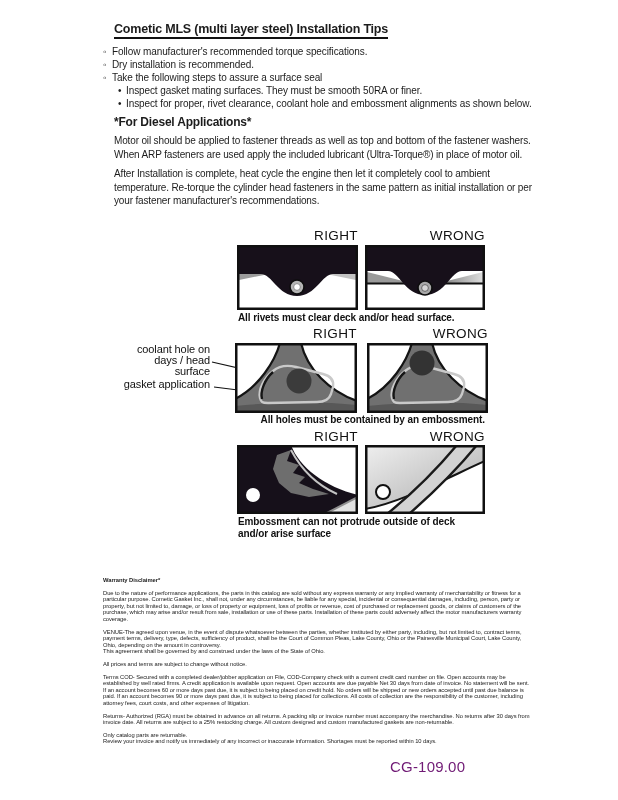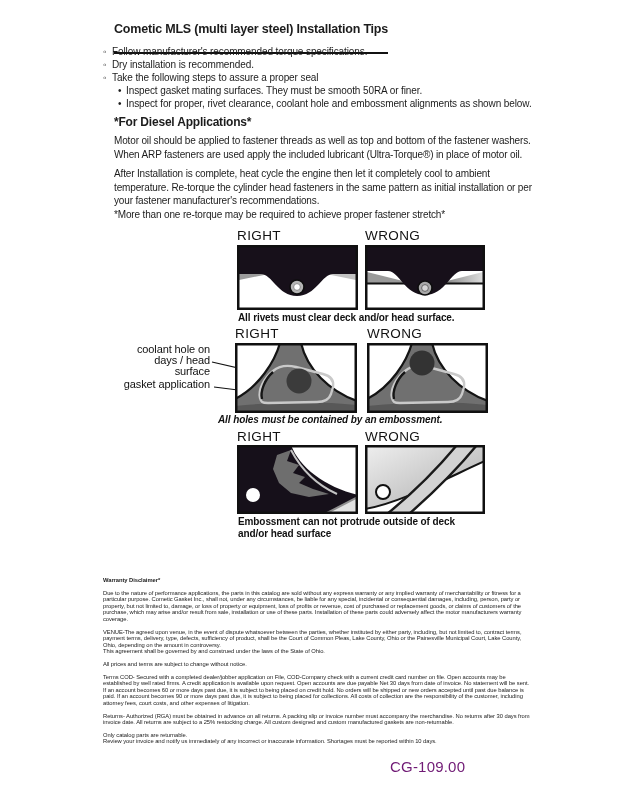--- a/index.html
+++ b/index.html
@@ -1,34 +1,34 @@
 <!DOCTYPE html>
 <html><head>
 <meta charset="utf-8">
 <style>
   html,body { margin:0; padding:0; background:#ffffff; }
   body { width:618px; height:800px; font-family:"Liberation Sans", sans-serif; color:#1c1c1c; }
   .page { position:relative; width:618px; height:800px; background:#fff; overflow:hidden; }
 
   .title { position:absolute; left:114px; top:22px; font-size:12.5px; font-weight:bold;
-           letter-spacing:-0.2px; border-bottom:2px solid #111; padding-bottom:16px; white-space:nowrap; }
+           letter-spacing:-0.2px; border-bottom:2px solid #111; padding-bottom:1px; white-space:nowrap; }
 
   .bullets { position:absolute; left:103px; top:45px; width:445px; font-size:10px; line-height:13px; letter-spacing:-0.1px; }
   .b-item { display:flex; }
   .b-marker { width:9px; flex:0 0 9px; text-align:left; }
   .b-sub { margin-left:15px; }
   .b-sub .b-marker { width:8px; flex:0 0 8px; }
 
   .diesel-heading { position:absolute; left:114px; top:115px; font-size:12px; font-weight:bold; letter-spacing:-0.2px;text-align:right; }
   .para { position:absolute; left:114px; width:424px; font-size:10px; line-height:13.5px; letter-spacing:-0.15px; }
   .para-1 { top:134px; }
   .para-2 { top:167px; }
   .para-note { top:208px; }
 
-  .dlabel { position:absolute; font-size:13.5px; letter-spacing:0.4px; text-align:left; color:#111; }
+  .dlabel { position:absolute; font-size:13.5px; letter-spacing:0.4px; text-align:right; color:#111; }
   .caption { position:absolute; font-size:10px; font-weight:bold; letter-spacing:-0.1px; line-height:11.5px; color:#111; }
   .fig { position:absolute; }
 
   .callout { position:absolute; font-size:11px; line-height:11px; text-align:right; color:#111; letter-spacing:-0.1px; }
   .leader-overlay { position:absolute; left:130px; top:340px; pointer-events:none; }
 
   .legal { position:absolute; left:103px; top:577px; width:428px; font-size:5.8px; line-height:6.6px;
            letter-spacing:-0.05px; color:#222; }
   .legal p { margin:0 0 6px 0; }
   .legal p.tight { margin-bottom:0; }
@@ -47,36 +47,35 @@
     <div class="b-item">
       <span class="b-marker">◦</span>
       <span>Follow manufacturer's recommended torque specifications.</span>
     </div>
     <div class="b-item">
       <span class="b-marker">◦</span>
       <span>Dry installation is recommended.</span>
     </div>
     <div class="b-item">
       <span class="b-marker">◦</span>
-      <span>Take the following steps to assure a proper seal</span>
+      <span>Take the following steps to assure a surface seal</span>
     </div>
     <div class="b-item b-sub">
       <span class="b-marker">•</span>
       <span>Inspect gasket mating surfaces.  They must be smooth 50RA or finer.</span>
     </div>
     <div class="b-item b-sub">
       <span class="b-marker">•</span>
       <span>Inspect for proper, rivet clearance, coolant hole and embossment alignments as shown below.</span>
     </div>
   </div>
 
   <div class="diesel-heading">*For Diesel Applications*</div>
   <div class="para para-2">After Installation is complete, heat cycle the engine then let it completely cool to ambient temperature. Re-torque the cylinder head fasteners in the same pattern as initial installation or per your fastener manufacturer's recommendations.</div>
   <div class="para para-1">Motor oil should be applied to fastener threads as well as top and bottom of the fastener washers. When ARP fasteners are used apply the included lubricant (Ultra-Torque®) in place of motor oil.</div>
-  <div class="para para-note">*More than one re-torque may be required to achieve proper fastener stretch*</div>
 
   <div class="dlabel" style="left:237px; top:228px; width:121px;">RIGHT</div>
   <div class="dlabel" style="left:365px; top:228px; width:120px;">WRONG</div>
 
   <svg class="fig" style="left:237px; top:245px;" width="121" height="65" viewBox="0 0 121 65">
     <rect width="121" height="65" fill="#ffffff"></rect>
     <polygon points="2,29 32,29 2,35" fill="#9c9c9c"></polygon>
     <polygon points="119,29 89,29 119,35" fill="#c2c2c2"></polygon>
     <path d="M0,0 H121 V29 H96 C85,29 79,51 60,51 C41,51 35,29 24,29 H0 Z" fill="#17101a"></path>
     <circle cx="60" cy="42" r="7" fill="#b5b5b5" stroke="#0d0d0d" stroke-width="1.6"></circle>
@@ -132,21 +131,21 @@
   <svg class="fig" style="left:367px; top:343px;" width="121" height="70" viewBox="0 0 121 70">
     <rect width="121" height="70" fill="#ffffff"></rect>
     <path d="M45,0 C40,18 24,44 0,56 V70 H121 V58 C93,48 71,26 65,0 Z" fill="#707070" stroke="#141414" stroke-width="2.2"></path>
     <path d="M0,63 C40,59 85,58 121,62 V70 H0 Z" fill="#585858"></path>
     <path d="M25,55 C23,47 29,35 38,28 C44,23 53,22 61,24 L87,31 C95,33 98,38 97,44 L95,51 C93,57 88,59 81,59 L33,60 C27,60 26,59 25,55 Z" fill="none" stroke="#c9c9c9" stroke-width="2.4"></path>
     <path d="M27,56 C25,48 30,36 38,29" fill="none" stroke="#161616" stroke-width="2.4"></path>
     <circle cx="55" cy="20" r="12.5" fill="#333333"></circle>
     <rect x="1.25" y="1.25" width="118.5" height="67.5" fill="none" stroke="#101010" stroke-width="2.5"></rect>
   </svg>
 
-  <div class="caption" style="left:218px; top:414px; width:252px; text-align:left;font-style:italic;">All holes must be contained by an embossment.</div>
+  <div class="caption" style="left:233px; top:414px; width:252px; text-align:right;">All holes must be contained by an embossment.</div>
 
   <div class="dlabel" style="left:237px; top:429px; width:121px;">RIGHT</div>
   <div class="dlabel" style="left:365px; top:429px; width:120px;">WRONG</div>
 
   <svg class="fig" style="left:237px; top:445px;" width="121" height="69" viewBox="0 0 121 69">
     <rect width="121" height="69" fill="#ffffff"></rect>
     <path d="M0,0 H54 C62,22 88,42 121,50 V69 H0 Z" fill="#16101a"></path>
     <polygon points="88,69 121,52 121,69" fill="#e2e2e2"></polygon>
     <line x1="88" y1="69" x2="121" y2="52" stroke="#8f8f8f" stroke-width="2"></line>
     <polygon points="40,10 54,5 50,16 62,20 56,28 68,32 62,38 76,44 92,49 72,52 54,48 42,38 36,24" fill="#6e6e6e"></polygon>
@@ -167,21 +166,21 @@
     <path d="M120,16 C80,34 35,58 0,64" fill="none" stroke="#141414" stroke-width="2"></path>
     <path d="M92,0 C72,24 48,48 22,69 H44 C68,48 94,22 112,0 Z" fill="#d3d3d3"></path>
     <path d="M92,0 C72,24 48,48 22,69" fill="none" stroke="#1a1a1a" stroke-width="2.4"></path>
     <path d="M112,0 C94,22 68,48 44,69" fill="none" stroke="#1a1a1a" stroke-width="2.4"></path>
     <circle cx="18" cy="47" r="7" fill="#ffffff" stroke="#111111" stroke-width="2"></circle>
     <rect x="1.25" y="1.25" width="117.5" height="66.5" fill="none" stroke="#101010" stroke-width="2.5"></rect>
   </svg>
 
   <div class="caption" style="left:238px; top:516px; width:250px;">
     <span>Embossment can not protrude outside of deck</span><br>
-    <span>and/or head surface</span>
+    <span>and/or arise surface</span>
   </div>
 
   <div class="legal">
     <div class="lheading">Warranty Disclaimer*</div>
     <p>Due to the nature of performance applications, the parts in this catalog are sold without any express warranty or any implied warranty of merchantability or fitness for a particular purpose.  Cometic Gasket Inc., shall not, under any circumstances, be liable for any special, incidental or consequential damages, including, person, party or property, but not limited to, damage, or loss of property or equipment, loss of profits or revenue, cost of purchased or replacement goods, or claims of customers of the purchase, which may arise and/or result from sale, installation or use of these parts.  Installation of these parts could adversely affect the motor manufacturers warranty coverage.</p>
     <p class="tight">VENUE-The agreed upon venue, in the event of dispute whatsoever between the parties, whether instituted by either party, including, but not limited to, contract terms, payment terms, delivery, type, defects, sufficiency of product, shall be the Court of Common Pleas, Lake County, Ohio or the Painesville Municipal Court, Lake County, Ohio, depending on the amount in controversy.</p>
     <p>This agreement shall be governed by and construed under the laws of the State of Ohio.</p>
     <p>All prices and terms are subject to change without notice.</p>
     <p>Terms COD- Secured with a completed dealer/jobber application on File, COD-Company check with a current credit card number on file.  Open accounts may be established by well rated firms.  A credit application is available upon request.  Open accounts are due payable Net 30 days from date of invoice.  No statement will be sent.  If an account becomes 60 or more days past due, it is subject to being placed on credit hold.  No orders will be shipped or new orders accepted until past due balance is paid.  If an account becomes 90 or more days past due, it is subject to being placed for collections.  All costs of collection are the responsibility of the customer, including attorney fees, court costs, and other expenses of litigation.</p>
     <p>Returns- Authorized (RGA) must be obtained in advance on all returns.  A packing slip or invoice number must accompany the merchandise.  No returns after 30 days from invoice date.  All returns are subject to a 25% restocking charge.  All custom designed and custom manufactured gaskets are non-returnable.</p>

